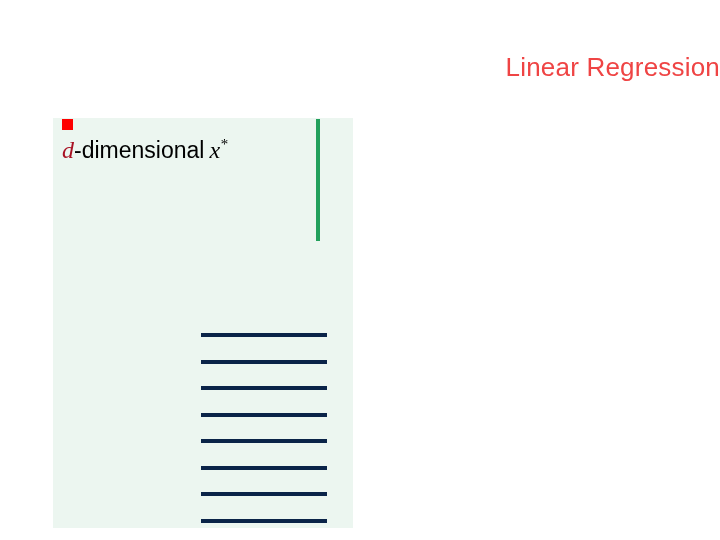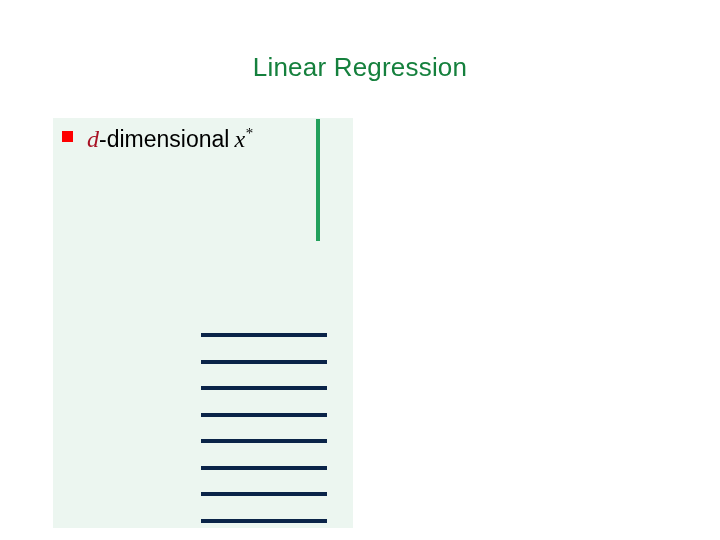--- a/index.html
+++ b/index.html
@@ -39,20 +39,21 @@
     height: 410px;
     background: #ecf6f0;
   }
 
   
   .bullet-row {
     position: absolute;
     display: flex;
     align-items: baseline;
     white-space: nowrap;
+    flex-direction: column;
   }
   #bullet-row-1 { left: 9px; top: 6px; }
   #bullet-row-2 { left: 9px; top: 158px; }
 
   .bullet-marker {
     width: 11px;
     height: 11px;
     background: #fe0000;
     display: inline-block;
     margin-right: 14px;
@@ -111,21 +112,21 @@
     position: absolute;
     left: 0;
     width: 126px;
     height: 4px;
     background: #0a2448;
   }
 </style>
 </head>
 <body style="background: rgb(255, 255, 255);">
 
-<div id="slide-title" style="color: #15803d;">Linear Regression</div>
+<div id="slide-title" style="color: #ef4444; text-align: right;">Linear Regression</div>
 
 <div id="content-panel" style="background: rgb(236, 246, 240);">
 
   <div class="bullet-row" id="bullet-row-1">
     <span class="bullet-marker" style="background: rgb(254, 0, 0);"></span>
     <span class="bullet-text"><span class="math-var red">d</span><span class="plain">-dimensional</span><span class="spacer-thin"></span><span class="math-var black">x</span><span class="math-sup">*</span></span>
   </div>
 
   <div id="green-rule" style="background: rgb(34, 160, 92); width: 4px; height: 122px;"></div>
 

